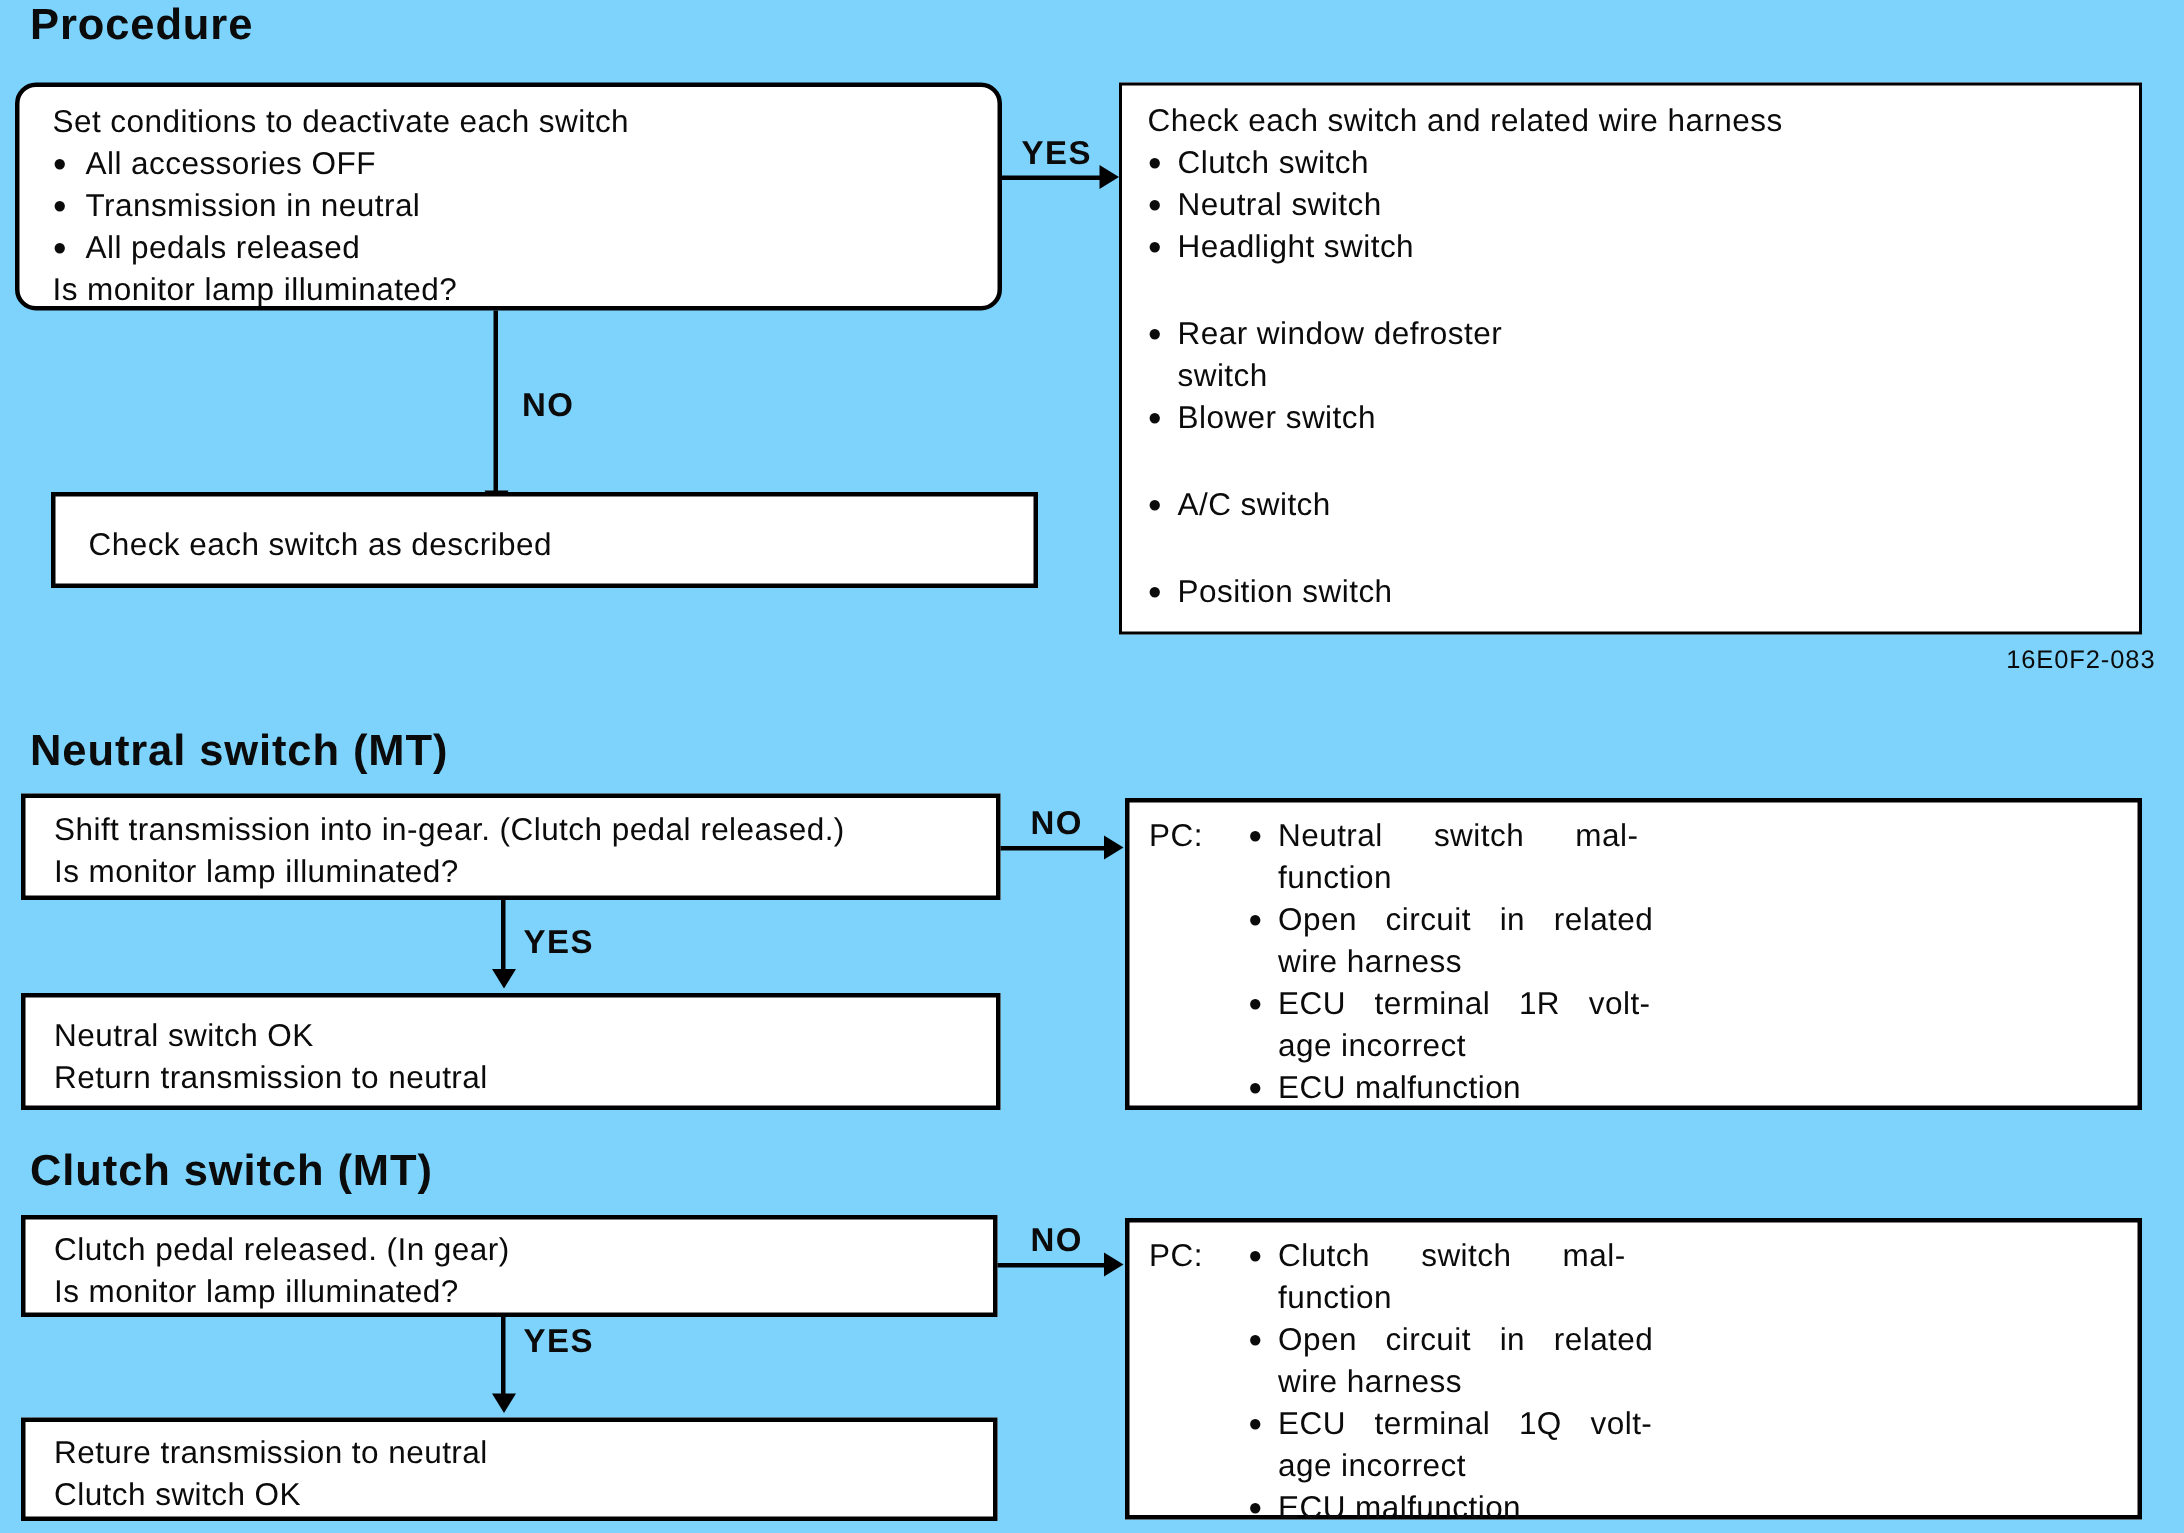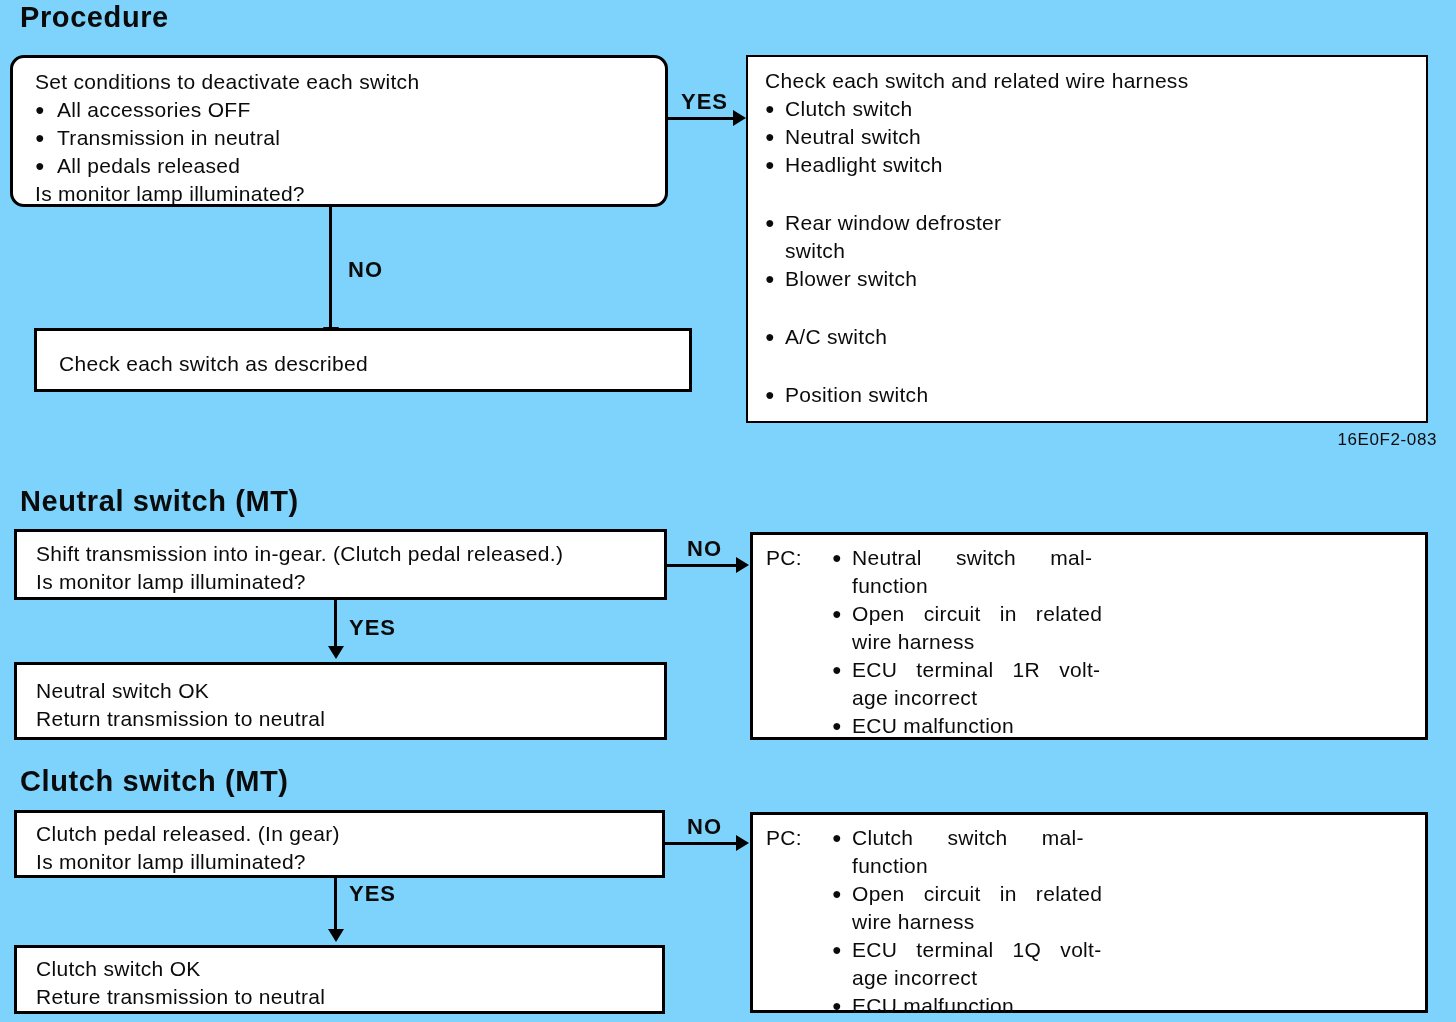--- a/index.html
+++ b/index.html
@@ -283,17 +283,17 @@
     </div>
   </div>
 
   <div>
     <div class="edge-label" style="left:349px; top:880px;">YES</div>
     <div class="vline" style="left:334px; top:878px; height:53px;"></div>
     <div class="tri-down" style="left:328px; top:929px;"></div>
   </div>
 
   <div class="box" style="left:14px; top:945px; width:651px; height:69px; padding:7px 8px 0 19px;">
+    <div class="ln">Reture transmission to neutral</div>
     <div class="ln">Clutch switch OK</div>
-    <div class="ln">Reture transmission to neutral</div>
   </div>
 
 </div>
 
 </body></html>

